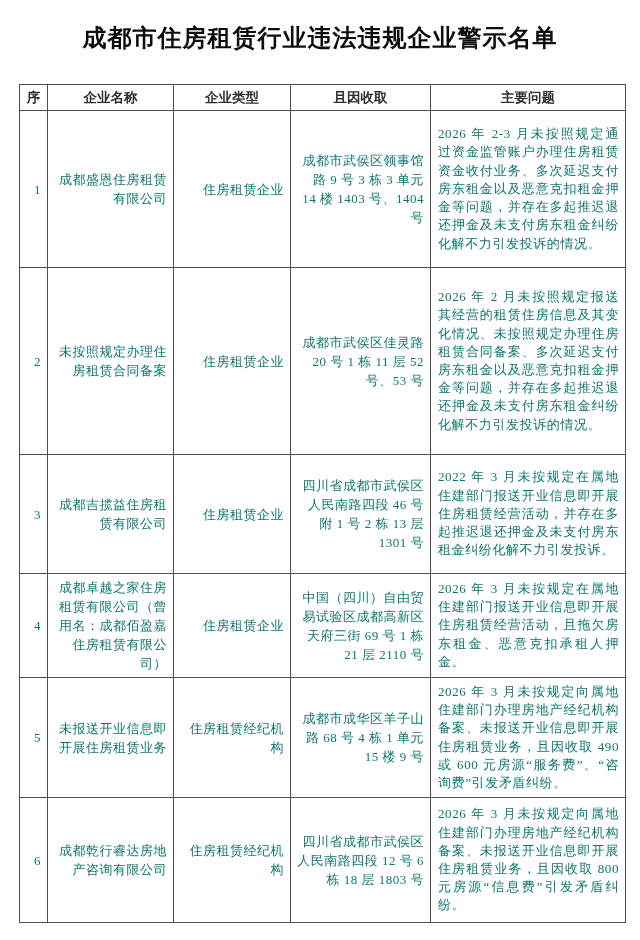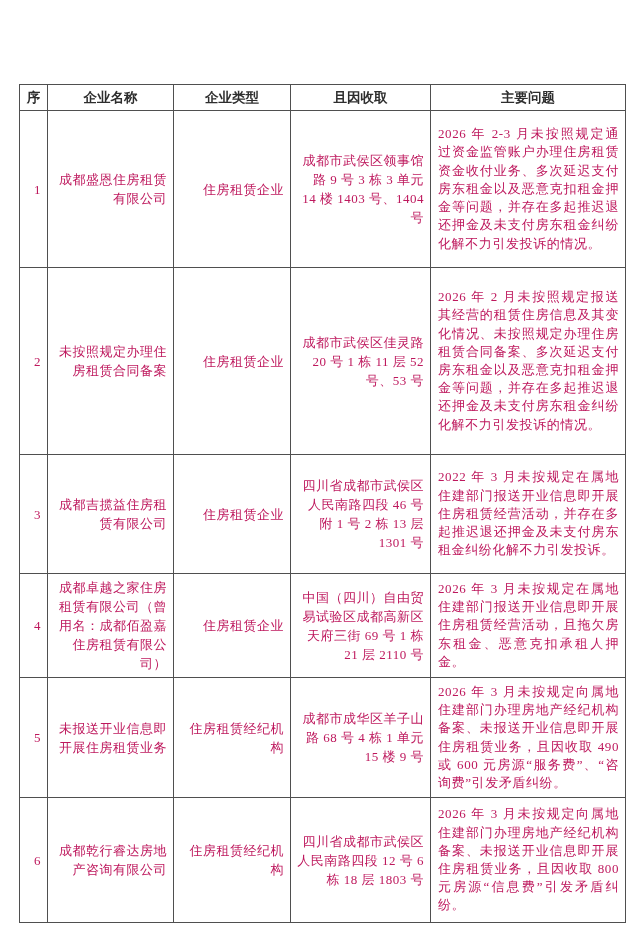--- a/index.html
+++ b/index.html
@@ -28,21 +28,21 @@
     top: 84px;
     width: 606px;
     border-collapse: collapse;
     table-layout: fixed;
     font-size: 13px;
   }
   .warning-table th,
   .warning-table td {
     border: 1px solid #4f4f4f;
     vertical-align: middle;
-    color: #be185d;
+    color: #0f766e;
   }
   .warning-table th {
     height: 26px;
     font-weight: bold;
     text-align: center;
     font-size: 13.5px;
     color: #2e2e2e;
     padding: 2px 2px;
   }
   .cell-center {
@@ -64,20 +64,21 @@
   tr.r3 { height: 119px; }
   tr.r4 { height: 104px; }
   tr.r5 { height: 120px; }
   tr.r6 { height: 125px; }
 </style>
 </head>
 <body>
 
 <div class="page">
 
+  <div class="doc-title">成都市住房租赁行业违法违规企业警示名单</div>
 
   <table class="warning-table">
     <colgroup>
       <col style="width:28px">
       <col style="width:126px">
       <col style="width:117px">
       <col style="width:140px">
       <col style="width:195px">
     </colgroup>
     <thead>

